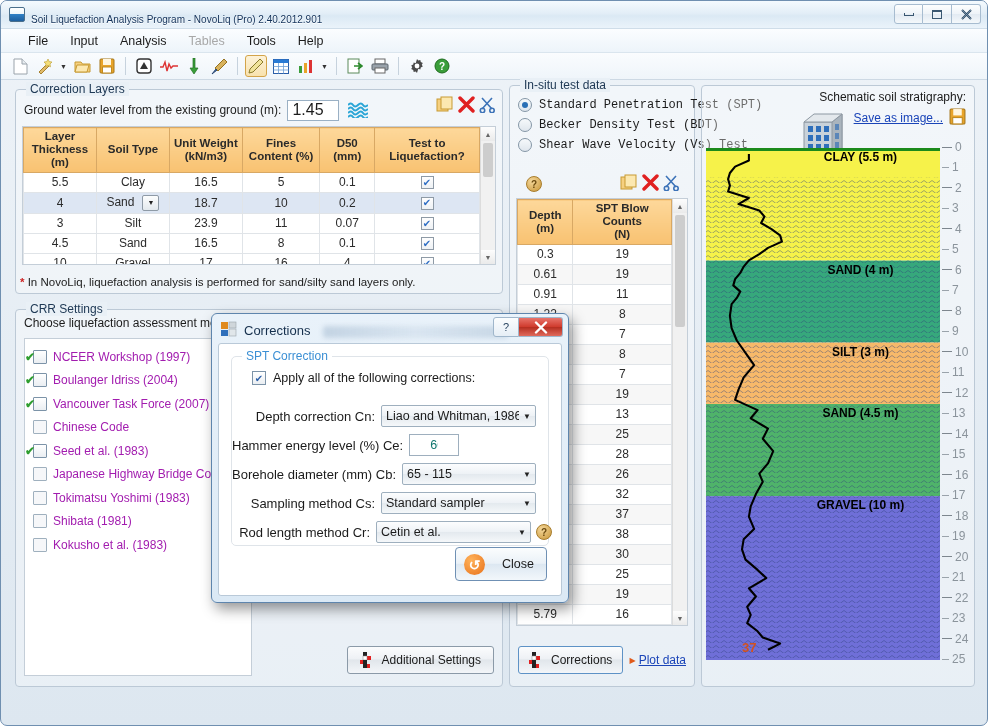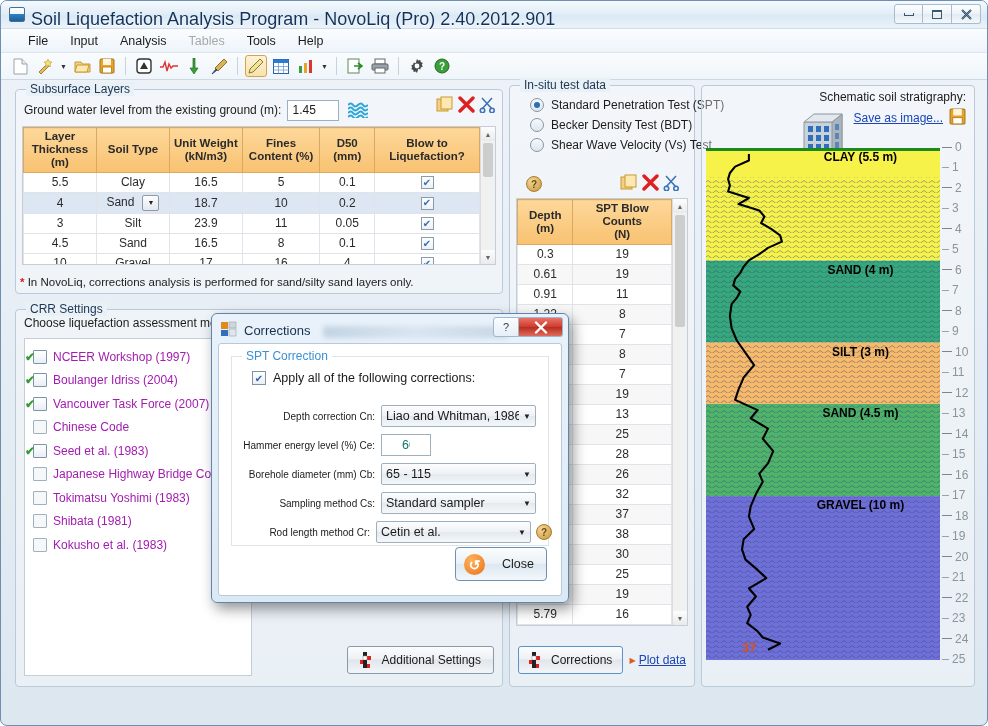--- a/index.html
+++ b/index.html
@@ -29,21 +29,21 @@
     border-bottom: 1px solid #cfdde9;
     position: relative;
   }
   .title-icon {
     width: 16px; height: 15px; margin-right: 6px;
     border: 1px solid #4a6f8c; border-radius: 2px;
     background: linear-gradient(180deg,#ffffff 0%, #eef6fb 45%, #2f7fc4 50%, #1e5f9e 100%);
     flex: none;
   }
   .title-text {
-    font-size: 18px; color: #13325a; white-space: nowrap;
+    font-size: 10px; color: #13325a; white-space: nowrap;
     text-shadow: 0 1px 0 #fff;
     margin-top: 10px;
   }
   .win-btns { position: absolute; right: 6px; top: 3px; display: flex; }
   .win-btn {
     width: 29px; height: 20px;
     border: 1px solid #a7bcd0;
     background: linear-gradient(180deg,#fdfefe 0%, #eef3f8 50%, #e2eaf2 51%, #f4f8fb 100%);
     display: flex; align-items: center; justify-content: center;
     color: #29445f; font-size: 11px;
@@ -92,21 +92,21 @@
     font-size: 12px; color: #203a56;
   }
 
   
   #subsurface { left: 14px; top: 88px; width: 488px; height: 205px; }
   .gw-row { position: absolute; top: 8px; left: 8px; right: 8px; height: 24px; display:flex; align-items:center; }
   .gw-label { font-size: 12px; color:#1c1c1c; }
   .gw-input {
     width: 52px; height: 21px; margin-left: 6px;
     border: 1px solid #9ab0c4; background: #fff;
-    font-size: 12px; padding: 2px 4px; color:#1c1c1c;
+    font-size: 16px; padding: 2px 4px; color:#1c1c1c;
     font-family: "Liberation Sans", sans-serif;
   }
   .wave-icon { margin-left: 8px; width:22px; height:18px; display:flex; align-items:center; justify-content:center; }
   .sub-icons { position:absolute; right:6px; top:6px; display:flex; gap:4px; align-items:center; }
 
   table.grid { border-collapse: collapse; width: 100%; font-size: 12px; }
   table.grid th {
     background: linear-gradient(180deg,#fdd89a 0%, #f8c271 100%);
     border: 1px solid #d8a864;
     color: #2a2a2a; font-weight: bold; font-size: 11.5px;
@@ -224,28 +224,28 @@
   .dlg-btn { width: 26px; height: 20px; border:1px solid #9fb6cb; display:flex;align-items:center;justify-content:center;
              background: linear-gradient(180deg,#fbfdfe,#e6eef6); font-size:11px; color:#2a4662; border-radius:3px 0 0 3px;}
   .dlg-btn.close { width: 44px; border-radius:0 3px 3px 0; border-left:none;
              background: linear-gradient(180deg,#e8736a 0%, #cf3a2c 50%, #b52e20 51%, #e06a5c 100%);
              color:#fff; font-weight:bold; font-size:13px; text-shadow: 0 1px 1px rgba(0,0,0,.45); }
   .dlg-body {
     position:absolute; left:6px; right:6px; top:29px; bottom:6px;
     background:#fff; border:1px solid #b9c9d8; border-radius:3px;
   }
   .inner-gb { position:absolute; left:12px; right:12px; top:12px; height: 190px;
-              border:1px solid #dfe4e9; border-radius:0; }
+              border:1px solid #dfe4e9; border-radius:5px; }
   .inner-gb-title { position:absolute; top:-8px; left:10px; background:#fff; padding:0 4px; font-size:12px; color:#3b8fd4; }
   .dlg-chkrow { position:absolute; top:14px; left:20px; display:flex; align-items:center; }
   .dlg-chk { width:14px;height:14px;border:1px solid #7c93a8;background:linear-gradient(180deg,#fff,#eaeef2);
              display:flex;align-items:center;justify-content:center;font-size:10px;color:#2c5fa8;}
   .dlg-chkrow .lbl { font-size:12.5px; color:#1b1b1b; margin-left:7px; }
   .frow { position:absolute; left:0; right:12px; display:flex; align-items:center; justify-content:flex-end; }
-  .frow .flabel { font-size:10px; color:#1b1b1b; margin-right:6px; white-space:nowrap; }
+  .frow .flabel { font-size:13px; color:#1b1b1b; margin-right:6px; white-space:nowrap; }
   .combo {
     width: 155px; height: 22px; border:1px solid #9eafbe; border-radius:2px;
     background: linear-gradient(180deg,#fcfdfe 0%, #eef2f6 48%, #e3e9ee 50%, #f5f8fa 100%);
     display:flex; align-items:center; padding: 0 4px; font-size:12.5px; color:#1b1b1b;
     position: relative;
   }
   .combo .cval { flex:1; white-space:nowrap; overflow:hidden; }
   .combo .carrow { font-size:8px; color:#222; margin-left:4px; }
   .tinput { width: 50px; height:22px; border:1px solid #9eafbe; background:#fff; font-size:12.5px; padding:2px 20px; color:#0f766e;
             font-family:"Liberation Sans", sans-serif; }
@@ -400,21 +400,21 @@
     </div>
     <div class="tb">
       <svg width="16" height="16" viewBox="0 0 16 16">
           <circle cx="8" cy="8" r="7" fill="#3a9e3a" stroke="#1f6b1f"></circle>
           <text x="8" y="12" font-size="10" font-weight="bold" fill="#fff" text-anchor="middle" font-family="Liberation Sans">?</text>
         </svg>
     </div>
   </div>
 
   <div class="groupbox" id="subsurface">
-    <div class="gb-title">Subsurface Layers</div>
+    <div class="gb-title">Correction Layers</div>
 
     <div class="gw-row">
       <span class="gw-label">Ground water level from the existing ground (m):</span>
       <input class="gw-input" value="1.45" placeholder="0" style="">
       <span class="wave-icon">
         <svg width="20" height="16" viewBox="0 0 20 16">
           <path d="M0 3q3-3 5 0t5 0 5 0 5 0" stroke="#2aa5d6" stroke-width="2" fill="none"></path>
           <path d="M0 7q3-3 5 0t5 0 5 0 5 0" stroke="#2aa5d6" stroke-width="2" fill="none"></path>
           <path d="M0 11q3-3 5 0t5 0 5 0 5 0" stroke="#2aa5d6" stroke-width="2" fill="none"></path>
           <path d="M0 15q3-3 5 0t5 0 5 0 5 0" stroke="#2aa5d6" stroke-width="2" fill="none"></path>
@@ -460,21 +460,21 @@
             </th>
             <th style="width:17%">
               <div>Fines</div>
               <div>Content (%)</div>
             </th>
             <th style="width:12%">
               <div>D50</div>
               <div>(mm)</div>
             </th>
             <th>
-              <div>Blow to</div>
+              <div>Test to</div>
               <div>Liquefaction?</div>
             </th>
           </tr>
         </thead>
         <tbody id="subsurface-body">
             <tr>
               <td>5.5</td>
               <td>Clay</td>
               <td>16.5</td>
               <td>5</td>
@@ -487,21 +487,21 @@
               <td>18.7</td>
               <td>10</td>
               <td>0.2</td>
               <td><span class="mini-chk">✔</span></td>
             </tr>
             <tr>
               <td>3</td>
               <td>Silt</td>
               <td>23.9</td>
               <td>11</td>
-              <td>0.05</td>
+              <td>0.07</td>
               <td><span class="mini-chk">✔</span></td>
             </tr>
             <tr>
               <td>4.5</td>
               <td>Sand</td>
               <td>16.5</td>
               <td>8</td>
               <td>0.1</td>
               <td><span class="mini-chk">✔</span></td>
             </tr>
@@ -516,21 +516,21 @@
           </tbody>
       </table>
       <div class="scroll-v">
         <div class="sc-btn">▲</div>
         <div class="sc-thumb" style="top:16px; height:34px;"></div>
         <div class="sc-btn bot">▼</div>
       </div>
     </div>
 
     <div class="gw-note">
-      <span class="star">*</span><span> In NovoLiq, corrections analysis is performed for sand/silty sand layers only.</span>
+      <span class="star">*</span><span> In NovoLiq, liquefaction analysis is performed for sand/silty sand layers only.</span>
     </div>
   </div>
 
   <div class="groupbox" id="crr">
     <div class="gb-title">CRR Settings</div>
     <div class="crr-sub">Choose liquefaction assessment method(s):</div>
     <div class="crr-list" id="crr-list">
         <div class="crr-item">
           <span class="crr-chk">
             <span class="tick">✔</span>
@@ -588,21 +588,21 @@
             <rect x="7" y="12" width="3" height="4" fill="#e02020"></rect>
         </svg>
         <span>Additional Settings</span>
       </div>
     </div>
   </div>
 
   <div class="groupbox" id="insitu">
     <div class="gb-title">In-situ test data</div>
 
-    <div style="position:absolute; top:6px; left:12px; right:0;">
+    <div style="position:absolute; top:6px; left:0; right:0;font-family:Liberation Mono, monospace;">
       <div class="radio-row">
         <span class="radio">
             <span class="dot"></span>
           </span>
         <span class="lbl">Standard Penetration Test (SPT)</span>
       </div>
       <div class="radio-row">
         <span class="radio"></span>
         <span class="lbl">Becker Density Test (BDT)</span>
       </div>

